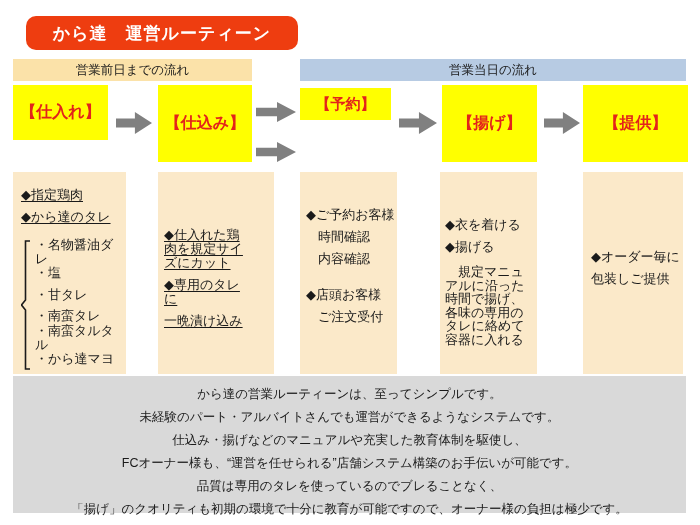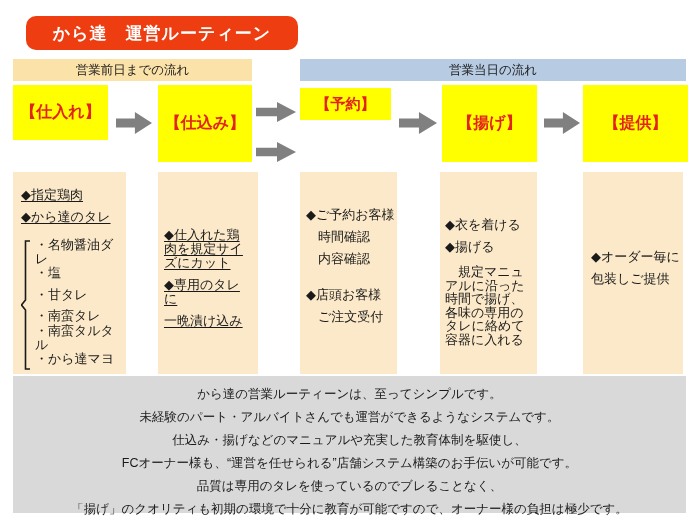--- a/index.html
+++ b/index.html
@@ -32,21 +32,21 @@
   .arrow-2a{left:256px;top:102px;width:40px;height:20px;}
   .arrow-2b{left:256px;top:142px;width:40px;height:20px;}
   .arrow-3{left:399px;top:112px;width:38px;height:22px;}
   .arrow-4{left:544px;top:112px;width:36px;height:22px;}
 
   .detail{position:absolute;background:var(--detail_bg,#fbe9c9);
     font-size:13px;line-height:14px;box-sizing:border-box;}
   .detail p{margin:0 0 8px 0;}
   .u{text-decoration:underline;text-underline-offset:2px;}
   .d1{left:13px;top:172px;width:113px;height:202px;padding:16px 4px 0 8px;}
-  .d2{left:158px;top:172px;width:100px;height:202px;padding:56px 4px 0 6px;}
+  .d2{left:158px;top:172px;width:116px;height:202px;padding:56px 4px 0 6px;}
   .d2 p{width:80px;}
   .d3{left:300px;top:172px;width:97px;height:202px;padding:36px 2px 0 6px;}
   .d4{left:440px;top:172px;width:97px;height:202px;padding:46px 2px 0 5px;}
   .d5{left:583px;top:172px;width:100px;height:202px;padding:78px 2px 0 8px;}
   .ind{margin-left:12px !important;}
   .gap-top{margin-top:22px !important;}
   .note{width:88px;margin-top:11px !important;line-height:13.5px;}
   .sauce-row{display:flex;align-items:flex-end;margin-top:14px;}
   .sauce-row svg{display:block;margin-top:2px;flex:0 0 auto;}
   .sauce-list{list-style:none;margin:0;padding:0 0 0 4px;}

